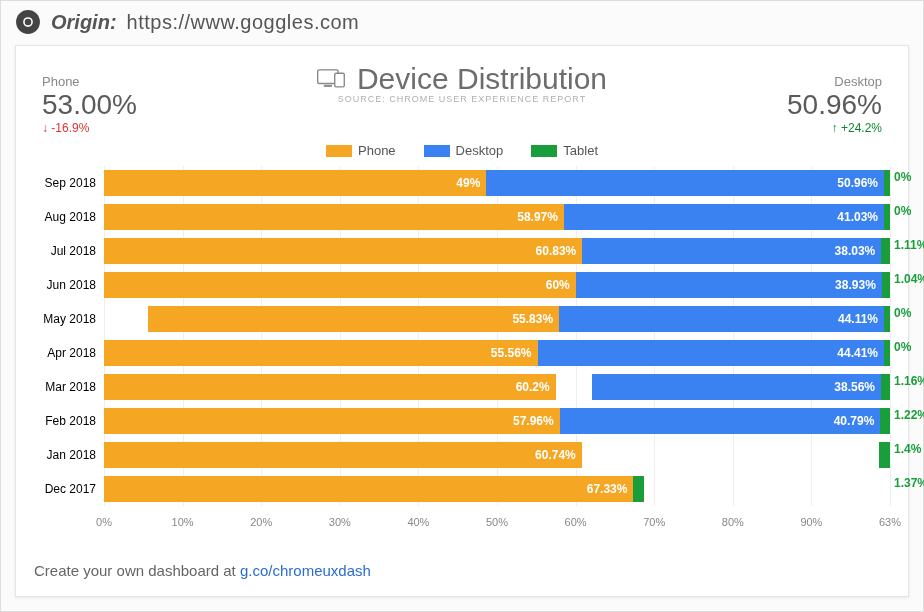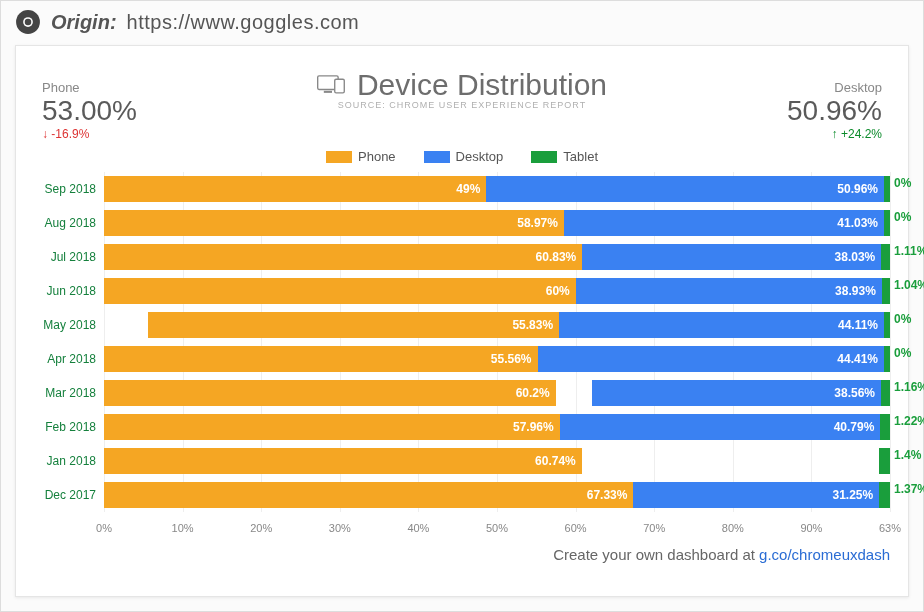--- a/index.html
+++ b/index.html
@@ -43,21 +43,21 @@
     margin: 0 14px 12px 14px;
     background: #fff;
     border: 1px solid #e5e5e5;
     box-shadow: 0 1px 3px rgba(0,0,0,0.08);
     height: 552px;
     padding: 10px 18px 12px 18px;
     position: relative;
   }
   .title-row {
     text-align: center;
-    margin-top: 12px;
+    margin-top: 6px;
   }
   .title-row .title {
     font-size: 30px;
     color: #6d6d6d;
     font-weight: 400;
     display: inline-flex;
     align-items: center;
     gap: 10px;
   }
   .title-row .subtitle {
@@ -94,21 +94,21 @@
     height: 370px;
     display: flex;
     position: relative;
   }
   .ylabels {
     width: 70px;
     display: flex;
     flex-direction: column;
     justify-content: space-around;
     font-size: 12px;
-    color: #15803d;
+    color: #000000;
     text-align: right;
     padding-right: 8px;
     height: 340px;
   }
   .plot {
     flex: 1;
     position: relative;
     height: 340px;
   }
   .grid {
@@ -138,21 +138,21 @@
   .bar-wrap { position: relative; display:flex; width:100%; height:26px;}
   .xaxis {
     position: absolute; left: 70px; right: 0; bottom: 0; height: 24px;
     display: flex;
   }
   .xaxis .tick {
     position: absolute; font-size: 11px; color: #888; transform: translateX(-50%);
     top: 4px;
   }
   .footer {
-    text-align: right; font-size: 15px; color: #666; margin-top: 4px;
+    text-align: left; font-size: 15px; color: #666; margin-top: 26px;
   }
   .footer a { color: #2a6cd4; text-decoration: none; }
   .devices-icon svg { width: 30px; height: 22px; }
 </style>
 </head>
 <body>
 
 <div class="outer">
 
   <div class="origin-bar">
@@ -313,21 +313,20 @@
               <div class="bar-row">
                 <div class="seg phone" style="width: 60.7886%;">60.74%</div>
                 <div class="seg desktop" style="width: 37.8102%; margin-top: 31px;">37.78%</div>
                 <div class="seg tablet" style="width: 1.40112%;"></div>
               </div>
               <div class="tablet-label">1.4%</div>
             </div>
             <div class="bar-wrap">
               <div class="bar-row">
                 <div class="seg phone" style="width: 67.3637%;">67.33%</div>
-                <div class="seg desktop" style="width: 31.2656%;">31.25%</div>
                 <div class="seg tablet" style="width: 1.37069%;"></div>
               </div>
               <div class="tablet-label">1.37%</div>
             </div>
           </div>
       </div>
       <div class="xaxis" id="xaxis">
           <div class="tick" style="left: 0%;">0%</div>
           <div class="tick" style="left: 10%;">10%</div>
           <div class="tick" style="left: 20%;">20%</div>

